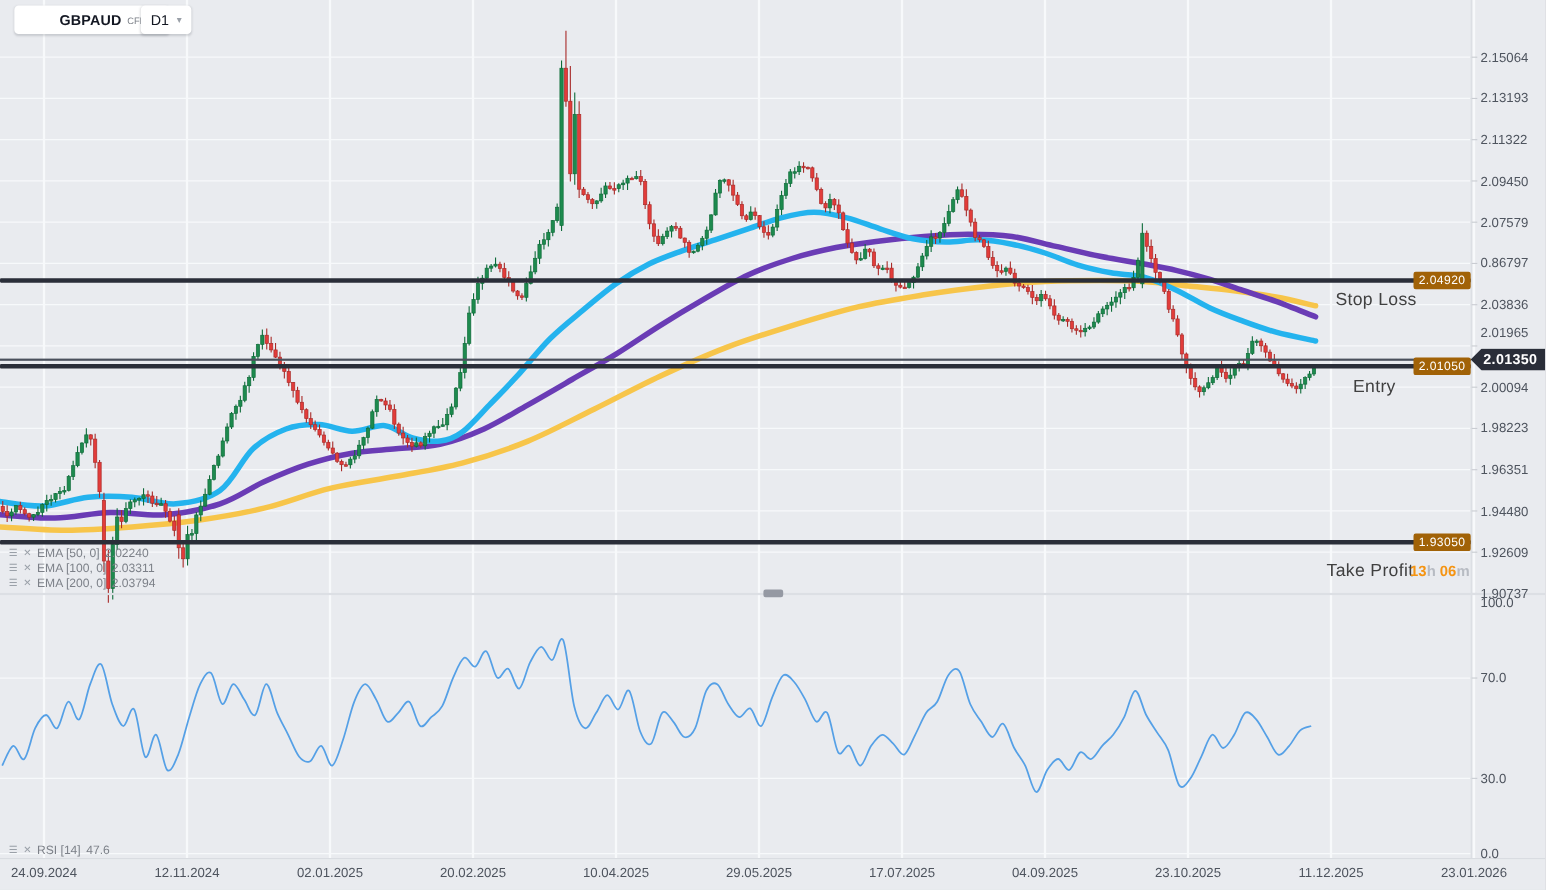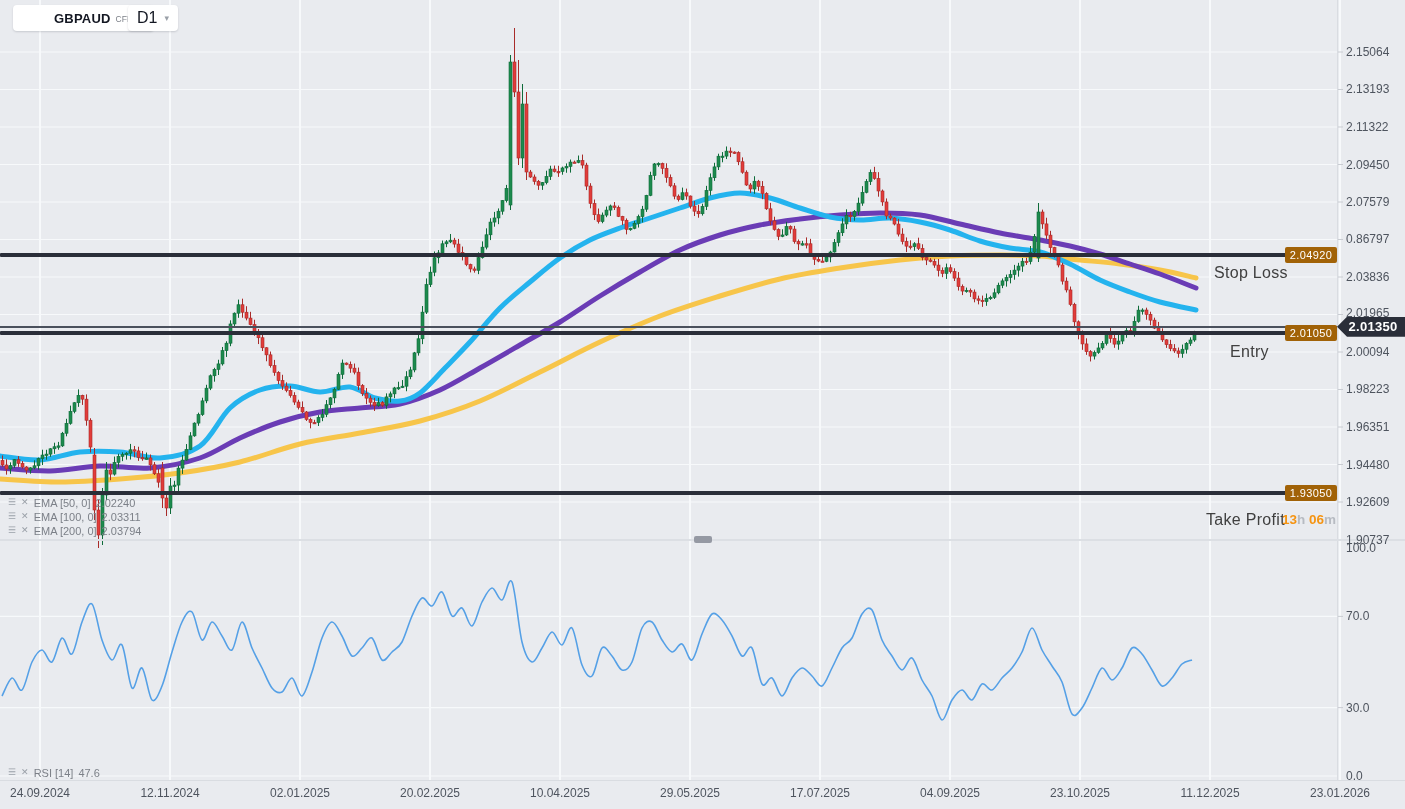--- a/index.html
+++ b/index.html
@@ -7,21 +7,21 @@
          font-family:"Liberation Sans",sans-serif;-webkit-font-smoothing:antialiased;}
   svg#chart-svg{position:absolute;left:0;top:0;}
   .sep-v{position:absolute;left:1337px;top:0;width:1px;height:780px;background:#d9dce1;}
   .sep-h{position:absolute;left:0;top:780px;width:1405px;height:1px;background:#d9dce1;}
   .divider{position:absolute;left:0;top:539px;width:1405px;height:2px;background:#dcdfe4;}
   .pane-handle{position:absolute;left:694px;top:536px;width:18px;height:7px;background:#9599a3;border-radius:2px;}
   .chip{position:absolute;top:5px;height:26px;background:#ffffff;border-radius:4px;display:flex;
         align-items:center;padding:0 9px;box-shadow:0 1px 2px rgba(50,55,65,.18);cursor:pointer;}
   .chip .sym{font-size:13px;font-weight:bold;color:#131722;letter-spacing:.2px;}
   .chip .cfd{font-size:8.5px;color:#7c8088;margin-left:5px;margin-top:2px;}
-  .chip .tf{font-size:16px;color:#131722;}
+  .chip .tf{font-size:13px;color:#131722;}
   .chip .caret{font-size:9px;color:#9aa0a8;margin-left:7px;}
   #title{position:absolute;left:583px;top:100px;font-size:14.5px;color:#20263355;color:#222835;white-space:nowrap;letter-spacing:.1px;}
   .annot{position:absolute;font-size:16px;color:#404040;letter-spacing:.3px;white-space:nowrap;margin-top:40px;}
   .level-line{position:absolute;left:0;width:1337px;height:4px;background:#2a2e39;border-radius:1px;cursor:ns-resize;}
   .thin-line{position:absolute;left:0;width:1337px;height:2px;background:#4a505c;}
   .level-label{position:absolute;width:52px;height:16px;background:#a16207;color:#ffffff;font-size:11px;
                line-height:16px;text-align:center;border-radius:2px;letter-spacing:.4px;}
   .cur-label{position:absolute;left:1337px;width:68px;height:20px;background:#2a2e39;color:#ffffff;
              font-size:13px;font-weight:bold;line-height:20px;text-align:center;
              clip-path:polygon(0 50%,10px 0,100% 0,100% 100%,10px 100%);padding-left:4px;box-sizing:border-box;letter-spacing:.3px;}
@@ -752,21 +752,21 @@
 
   <div id="price-axis"></div>
   <div id="time-axis"></div>
 <div class="tick" style="top: 45px;">2.15064</div>
     <div class="tick" style="top: 82.495px;">2.13193</div>
     <div class="tick" style="top: 120px;">2.11322</div>
     <div class="tick" style="top: 157.505px;">2.09450</div>
     <div class="tick" style="top: 195px;">2.07579</div>
     <div class="tick" style="top: 232.495px;">0.86797</div>
     <div class="tick" style="top: 270.01px;">2.03836</div>
-    <div class="tick" style="top: 306px;">2.01965</div>
+    <div class="tick" style="top: 295px;">2.01965</div>
     <div class="tick" style="top: 345px;">2.00094</div>
     <div class="tick" style="top: 382.495px;">1.98223</div>
     <div class="tick" style="top: 420.01px;">1.96351</div>
     <div class="tick" style="top: 457.505px;">1.94480</div>
     <div class="tick" style="top: 495px;">1.92609</div>
     <div class="tick" style="top: 532.515px;">1.90737</div>
     <div class="tick" style="top: 541px;">100.0</div>
     <div class="tick" style="top: 609.4px;">70.0</div>
     <div class="tick" style="top: 700.6px;">30.0</div>
     <div class="tick" style="top: 769px;">0.0</div>

